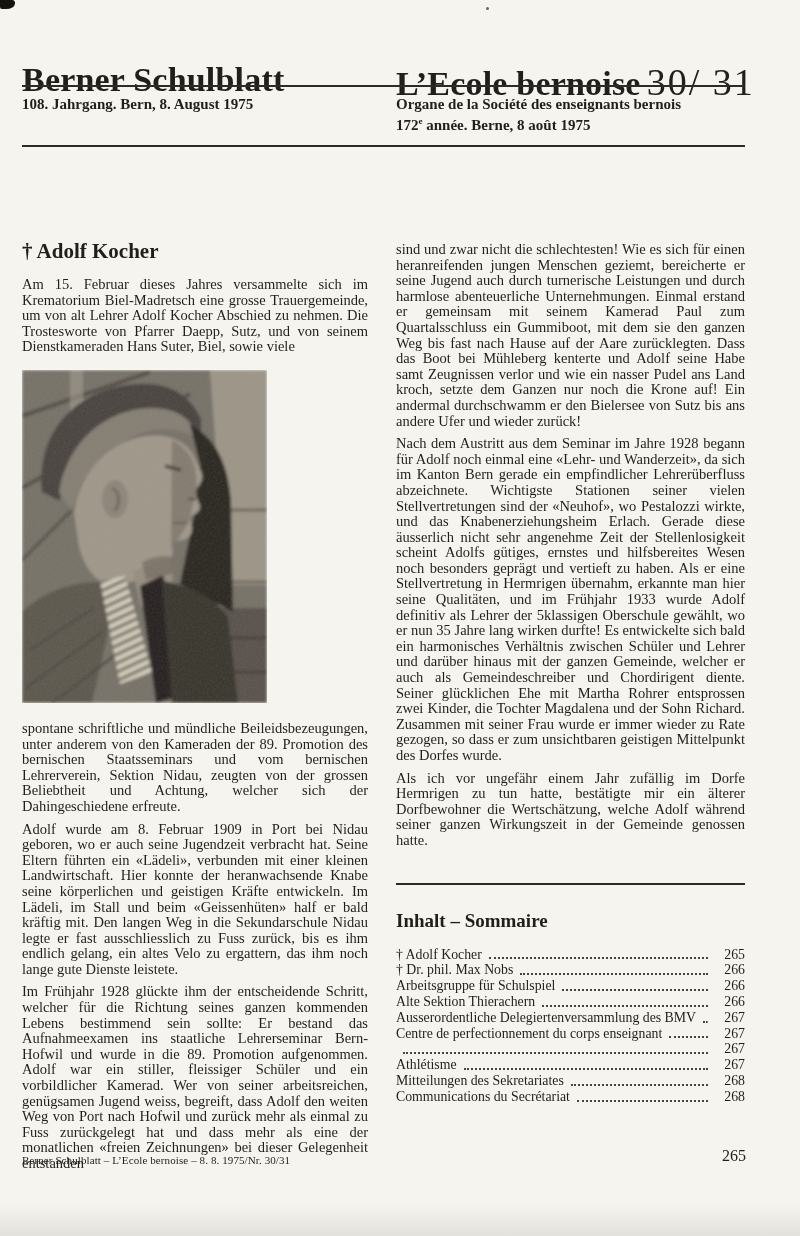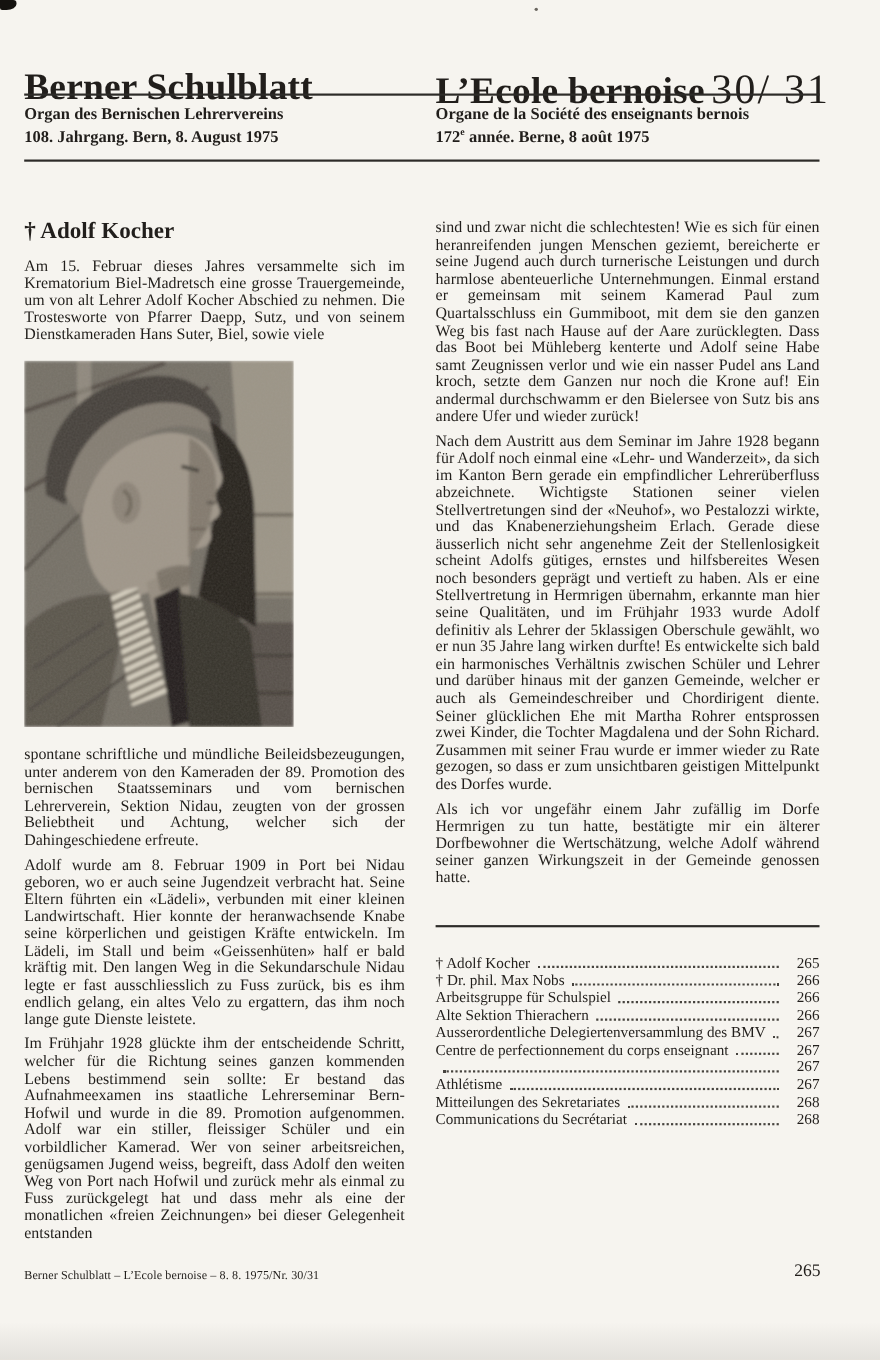--- a/index.html
+++ b/index.html
@@ -39,21 +39,21 @@
   }
   .rule{position:absolute;left:22px;width:723px;height:2px;background:#2d2b28;}
   .rule-1{top:85px;}
   .rule-2{top:145px;}
   .sub{position:absolute;top:94px;font-size:15px;font-weight:700;line-height:21px;}
   .sub-left{left:22px;}
   .sub-right{left:396px;}
   .sub sup{font-size:9px;vertical-align:super;line-height:0;}
 
   
-  .col{position:absolute;width:346px;font-size:14.5px;line-height:15.6px;text-align:justify;}
+  .col{position:absolute;width:346px;font-size:14.5px;line-height:15.6px;text-align:justify;margin-top:42px;}
   .col-left{left:22px;top:196px;}
   .col-right{left:396px;top:200px;width:349px;}
   .col p{margin:0 0 7px 0;}
   .article-title{
     font-size:21px;font-weight:700;line-height:26px;margin:0 0 13px 0;text-align:left;
   }
   figure.portrait{margin:15px 0 18px 0;width:245px;height:333px;}
   figure.portrait svg{display:block;}
 
   
@@ -85,21 +85,20 @@
 
   <div class="artifact-tl"></div>
   <div class="artifact-speck"></div>
 
   <h1 class="title-left">Berner Schulblatt</h1>
   <h1 class="title-right"><span>L’Ecole bernoise</span><span class="issue-no">30/ 31</span></h1>
 
   <div class="rule rule-1"></div>
 
   <div class="sub sub-left">
-    <div>Organ des Bernischen Lehrervereins</div>
     <div>108. Jahrgang. Bern, 8. August 1975</div>
   </div>
   <div class="sub sub-right">
     <div>Organe de la Société des enseignants bernois</div>
     <div><span>172</span><sup>e</sup><span> année. Berne, 8 août 1975</span></div>
   </div>
 
   <div class="rule rule-2"></div>
 
   <section class="col col-left">
@@ -172,20 +171,21 @@
     <p>Im Frühjahr 1928 glückte ihm der entscheidende Schritt, welcher für die Richtung seines ganzen kommenden Lebens bestimmend sein sollte: Er bestand das Aufnahmeexamen ins staatliche Lehrerseminar Bern-Hofwil und wurde in die 89. Promotion aufgenommen. Adolf war ein stiller, fleissiger Schüler und ein vorbildlicher Kamerad. Wer von seiner arbeitsreichen, genügsamen Jugend weiss, begreift, dass Adolf den weiten Weg von Port nach Hofwil und zurück mehr als einmal zu Fuss zurückgelegt hat und dass mehr als eine der monatlichen «freien Zeichnungen» bei dieser Gelegenheit entstanden</p>
   </section>
 
   <section class="col col-right">
     <p>sind und zwar nicht die schlechtesten! Wie es sich für einen heranreifenden jungen Menschen geziemt, bereicherte er seine Jugend auch durch turnerische Leistungen und durch harmlose abenteuerliche Unternehmungen. Einmal erstand er gemeinsam mit seinem Kamerad Paul zum Quartalsschluss ein Gummiboot, mit dem sie den ganzen Weg bis fast nach Hause auf der Aare zurücklegten. Dass das Boot bei Mühleberg kenterte und Adolf seine Habe samt Zeugnissen verlor und wie ein nasser Pudel ans Land kroch, setzte dem Ganzen nur noch die Krone auf! Ein andermal durchschwamm er den Bielersee von Sutz bis ans andere Ufer und wieder zurück!</p>
     <p>Nach dem Austritt aus dem Seminar im Jahre 1928 begann für Adolf noch einmal eine «Lehr- und Wanderzeit», da sich im Kanton Bern gerade ein empfindlicher Lehrerüberfluss abzeichnete. Wichtigste Stationen seiner vielen Stellvertretungen sind der «Neuhof», wo Pestalozzi wirkte, und das Knabenerziehungsheim Erlach. Gerade diese äusserlich nicht sehr angenehme Zeit der Stellenlosigkeit scheint Adolfs gütiges, ernstes und hilfsbereites Wesen noch besonders geprägt und vertieft zu haben. Als er eine Stellvertretung in Hermrigen übernahm, erkannte man hier seine Qualitäten, und im Frühjahr 1933 wurde Adolf definitiv als Lehrer der 5klassigen Oberschule gewählt, wo er nun 35 Jahre lang wirken durfte! Es entwickelte sich bald ein harmonisches Verhältnis zwischen Schüler und Lehrer und darüber hinaus mit der ganzen Gemeinde, welcher er auch als Gemeindeschreiber und Chordirigent diente. Seiner glücklichen Ehe mit Martha Rohrer entsprossen zwei Kinder, die Tochter Magdalena und der Sohn Richard. Zusammen mit seiner Frau wurde er immer wieder zu Rate gezogen, so dass er zum unsichtbaren geistigen Mittelpunkt des Dorfes wurde.</p>
     <p>Als ich vor ungefähr einem Jahr zufällig im Dorfe Hermrigen zu tun hatte, bestätigte mir ein älterer Dorfbewohner die Wertschätzung, welche Adolf während seiner ganzen Wirkungszeit in der Gemeinde genossen hatte.</p>
 
     <div class="toc">
       <div class="toc-rule"></div>
+      <h3 class="toc-title">Inhalt – Sommaire</h3>
 
       <div class="toc-row">
           <span>† Adolf Kocher</span>
           <span class="toc-leader"></span>
           <span class="toc-page">265</span>
         </div>
       <div class="toc-row">
           <span>† Dr. phil. Max Nobs</span>
           <span class="toc-leader"></span>
           <span class="toc-page">266</span>

